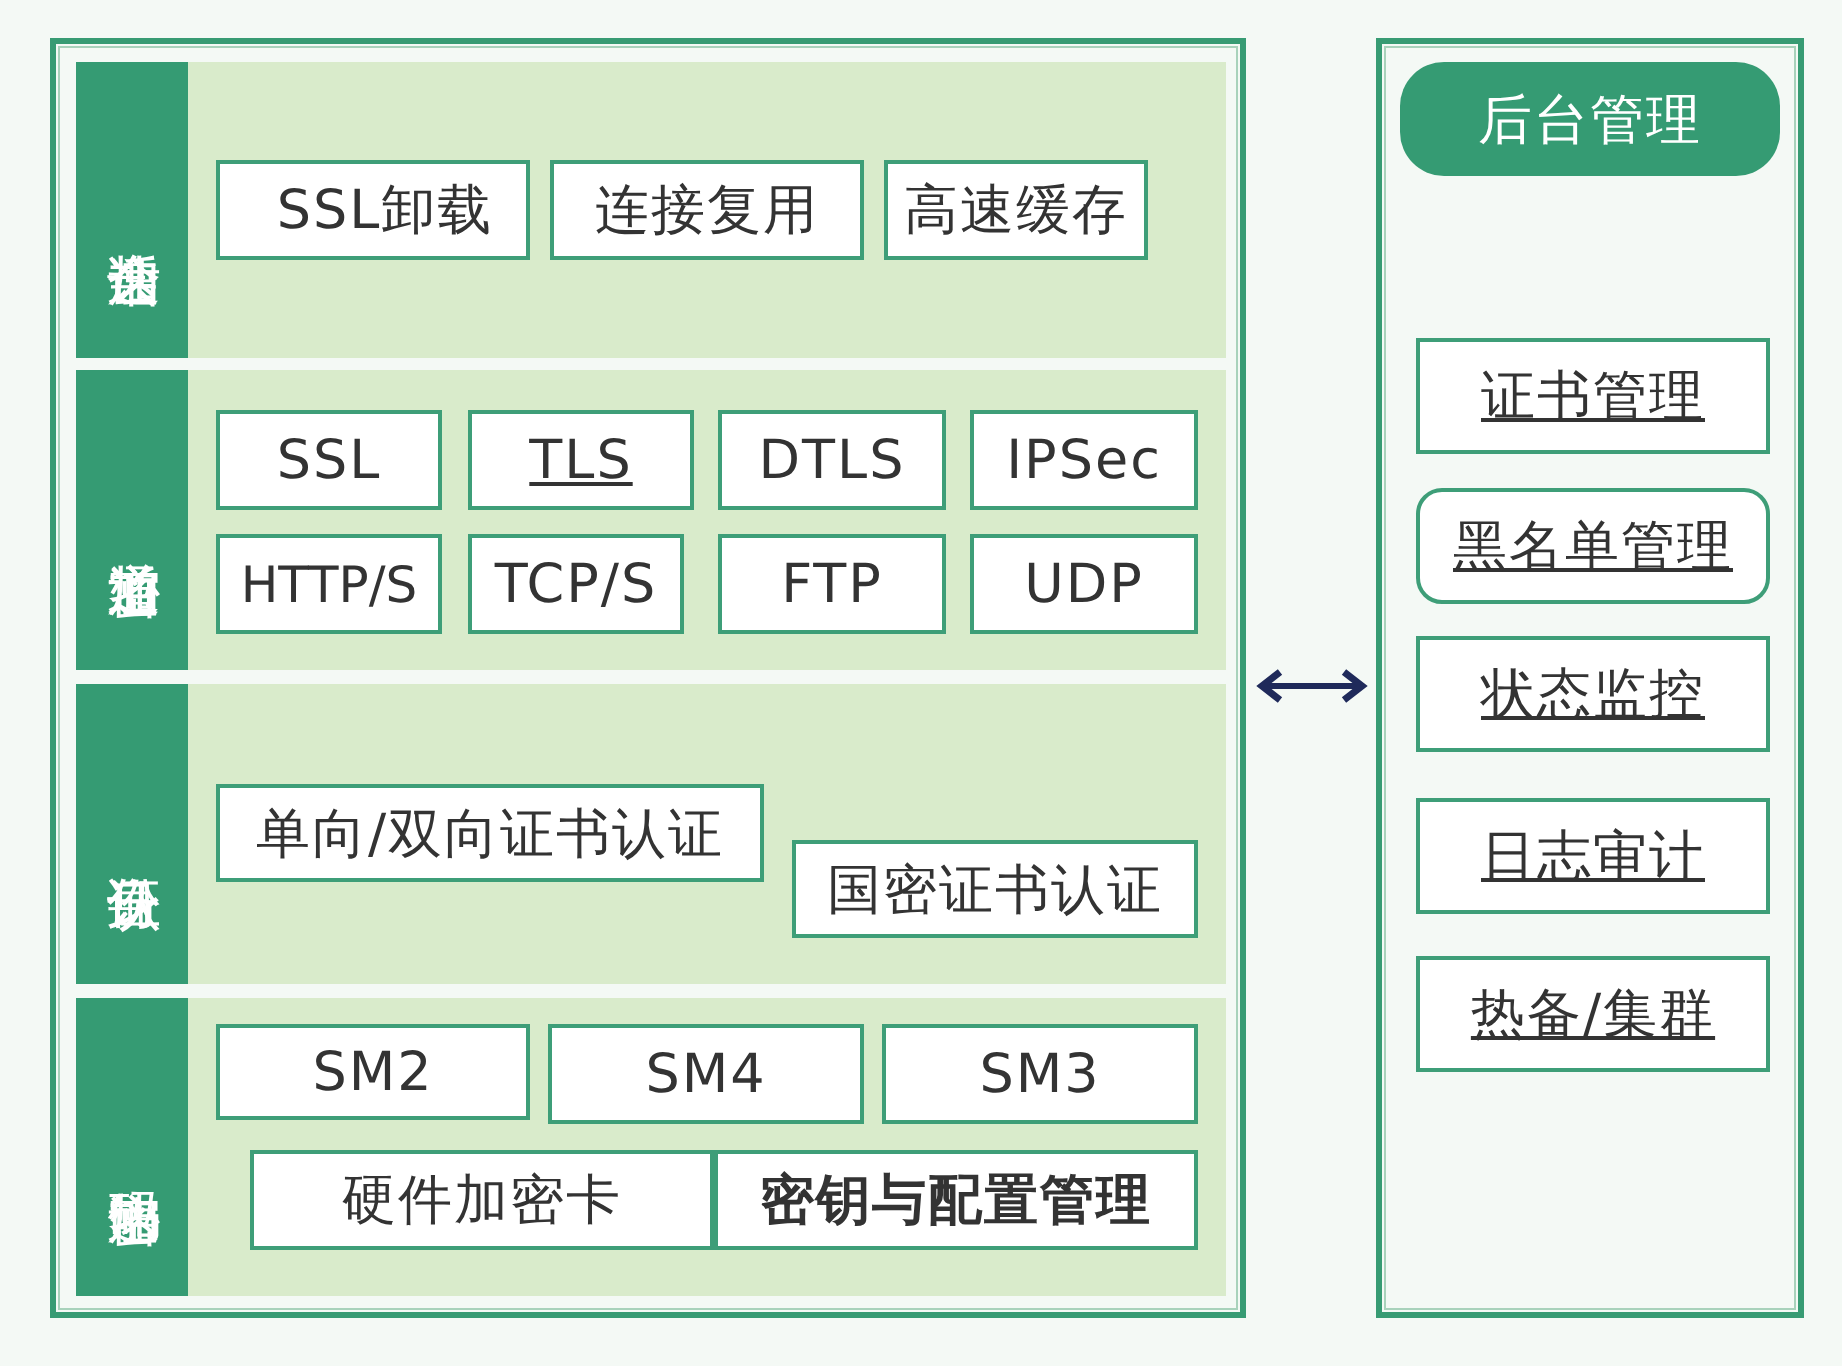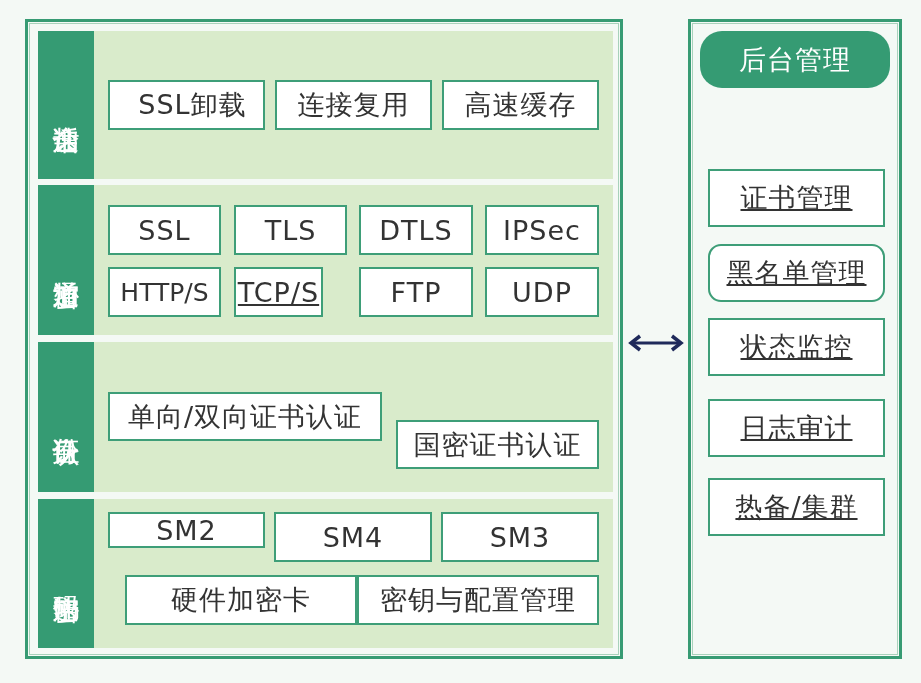--- a/index.html
+++ b/index.html
@@ -55,48 +55,48 @@
   </style>
 </head>
 <body>
 
 <div class="outer-left">
 
   <div class="section" style="top:9px; height:148px;">
     <div class="section-label">会话加速</div>
     <div class="box" style="left:70px; top:49px; width:157px; height:50px;padding-left:12px;">SSL卸载</div>
     <div class="box" style="left:237px; top:49px; width:157px; height:50px;">连接复用</div>
-    <div class="box" style="left:404px; top:49px; width:157px; height:50px;">高速缓存</div>
+    <div class="box" style="left:404px; top:49px; width:132px; height:50px;">高速缓存</div>
   </div>
 
   <div class="section" style="top:163px; height:150px;">
     <div class="section-label">通道加密</div>
     <div class="box" style="left:70px; top:20px; width:113px; height:50px;">SSL</div>
-    <div class="box" style="left:196px; top:20px; width:113px; height:50px;">TLS</div>
+    <div class="box" style="left:196px; top:20px; width:113px; height:50px;text-decoration:underline;">TLS</div>
     <div class="box" style="left:321px; top:20px; width:114px; height:50px;">DTLS</div>
     <div class="box" style="left:447px; top:20px; width:114px; height:50px;">IPSec</div>
     <div class="box sm" style="left:70px; top:82px; width:113px; height:50px;">HTTP/S</div>
-    <div class="box" style="left:196px; top:82px; width:89px; height:50px;text-decoration:underline;">TCP/S</div>
+    <div class="box" style="left:196px; top:82px; width:108px; height:50px;">TCP/S</div>
     <div class="box" style="left:321px; top:82px; width:114px; height:50px;">FTP</div>
     <div class="box" style="left:447px; top:82px; width:114px; height:50px;">UDP</div>
   </div>
 
   <div class="section" style="top:320px; height:150px;">
     <div class="section-label">身份认证</div>
     <div class="box" style="left:70px; top:50px; width:274px; height:49px;">单向/双向证书认证</div>
     <div class="box" style="left:358px; top:50px; width:203px; height:49px;margin-top:28px;">国密证书认证</div>
   </div>
 
   <div class="section" style="top:477px; height:149px;">
     <div class="section-label">密码加速</div>
-    <div class="box" style="left:70px; top:13px; width:157px; height:36px;">SM2</div>
+    <div class="box" style="left:70px; top:13px; width:157px; height:48px;">SM2</div>
     <div class="box" style="left:236px; top:13px; width:158px; height:50px;">SM4</div>
     <div class="box" style="left:403px; top:13px; width:158px; height:50px;">SM3</div>
     <div class="box" style="left:87px; top:76px; width:232px; height:50px;">硬件加密卡</div>
-    <div class="box" style="left:319px; top:76px; width:242px; height:50px;">密钥与配置管理</div>
+    <div class="box" style="left:319px; top:76px; width:242px; height:50px;font-weight:bold;">密钥与配置管理</div>
   </div>
 </div>
 
 <svg class="arrow" viewBox="0 0 60 24">
   <line x1="6" y1="12" x2="54" y2="12" stroke="#1f2a5a" stroke-width="3"></line>
   <polyline points="14,5 5,12 14,19" fill="none" stroke="#1f2a5a" stroke-width="3.5" stroke-linejoin="miter"></polyline>
   <polyline points="46,5 55,12 46,19" fill="none" stroke="#1f2a5a" stroke-width="3.5" stroke-linejoin="miter"></polyline>
 </svg>
 
 <div class="outer-right">

